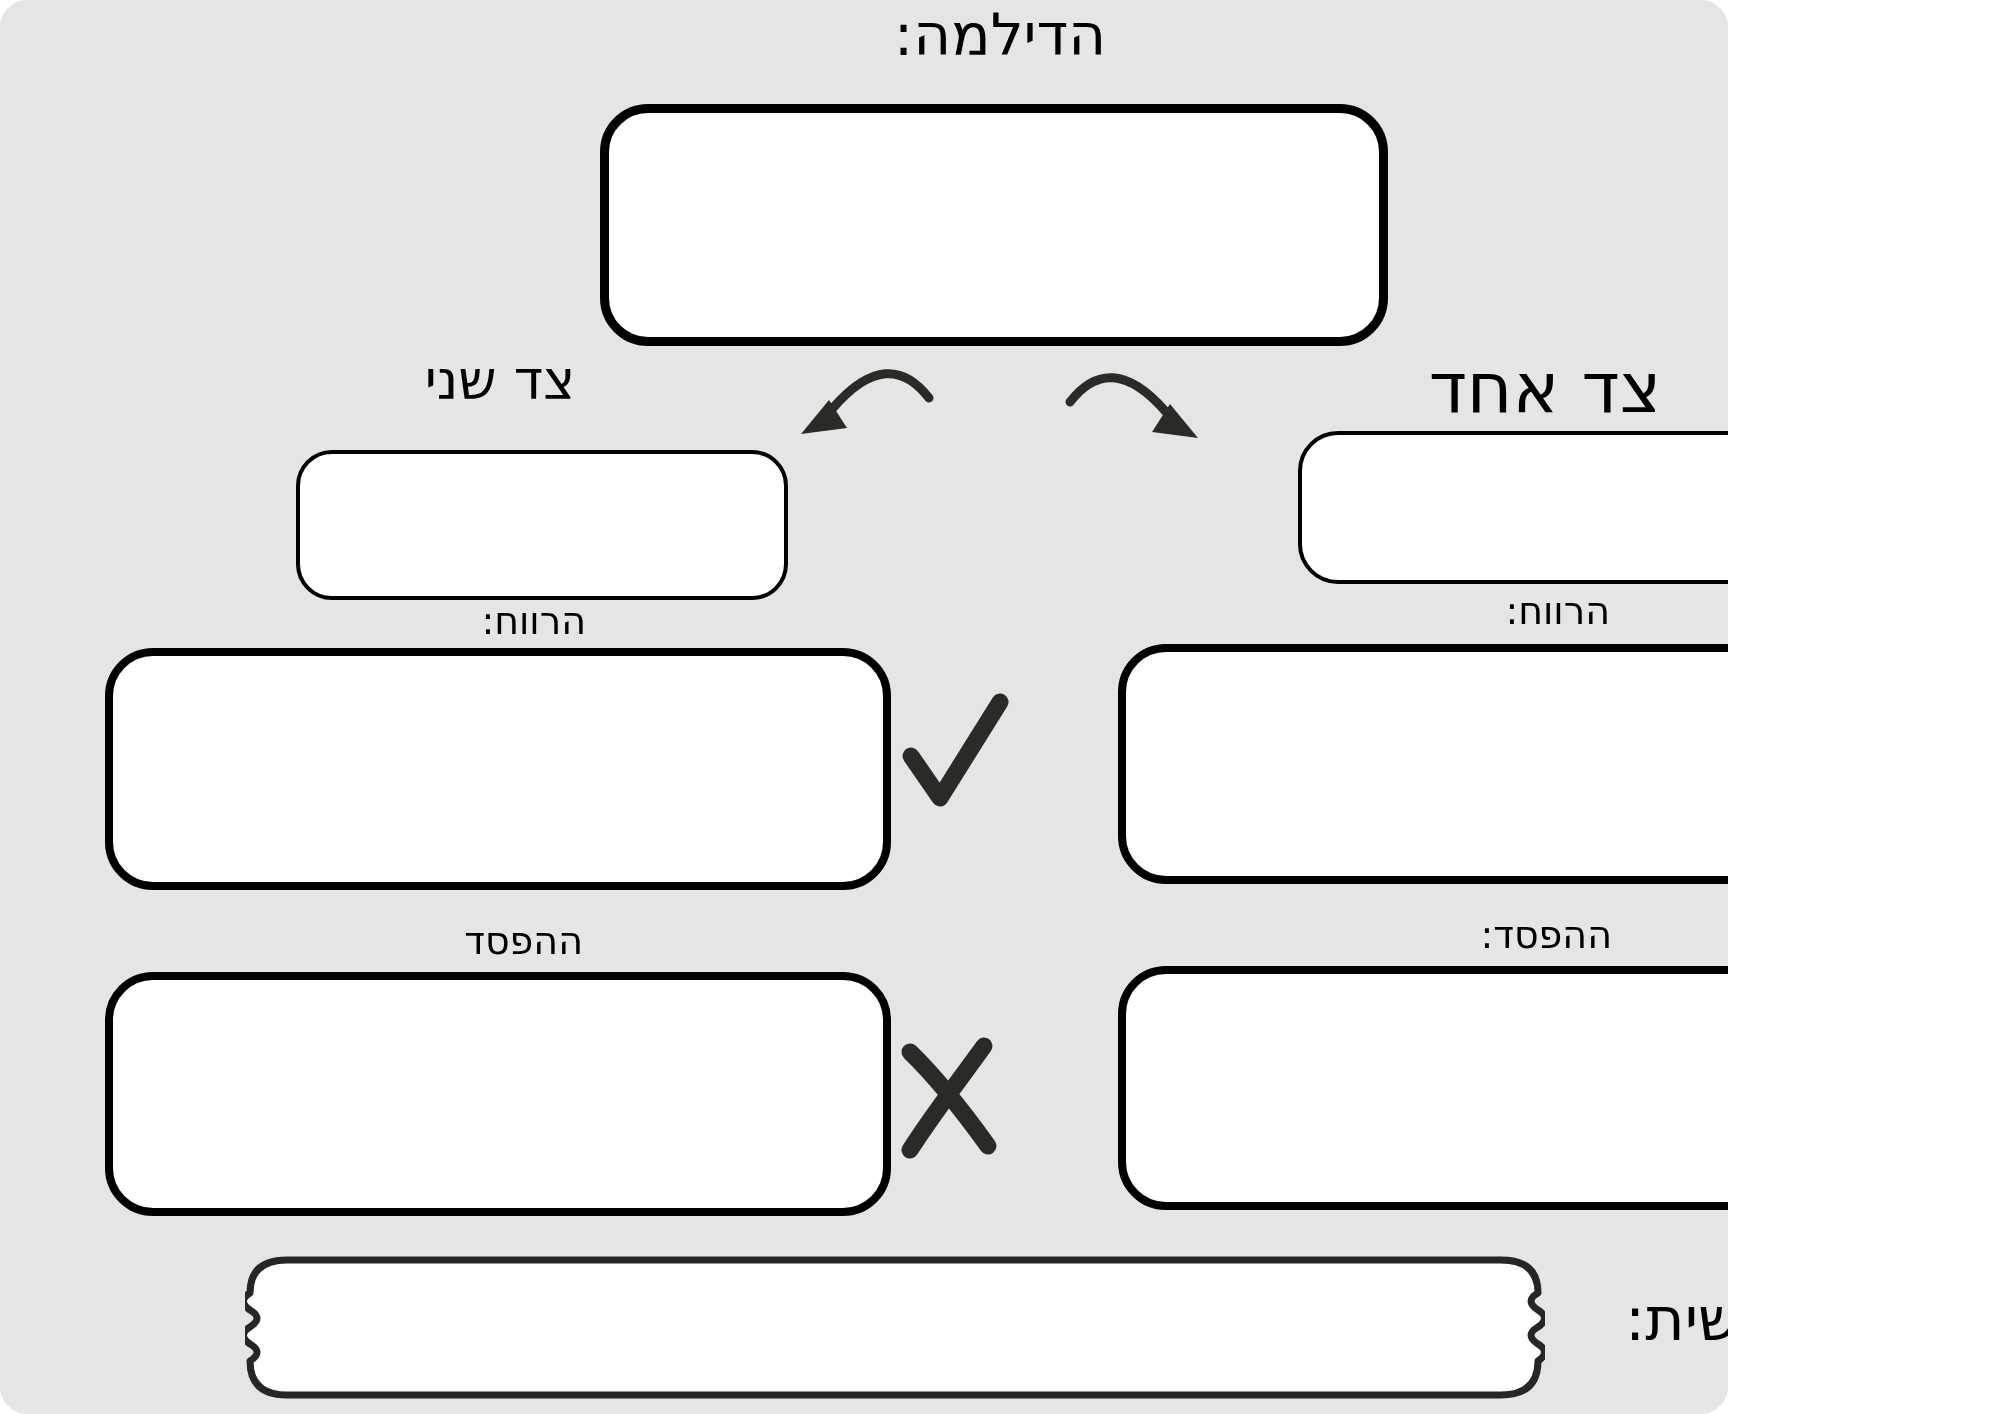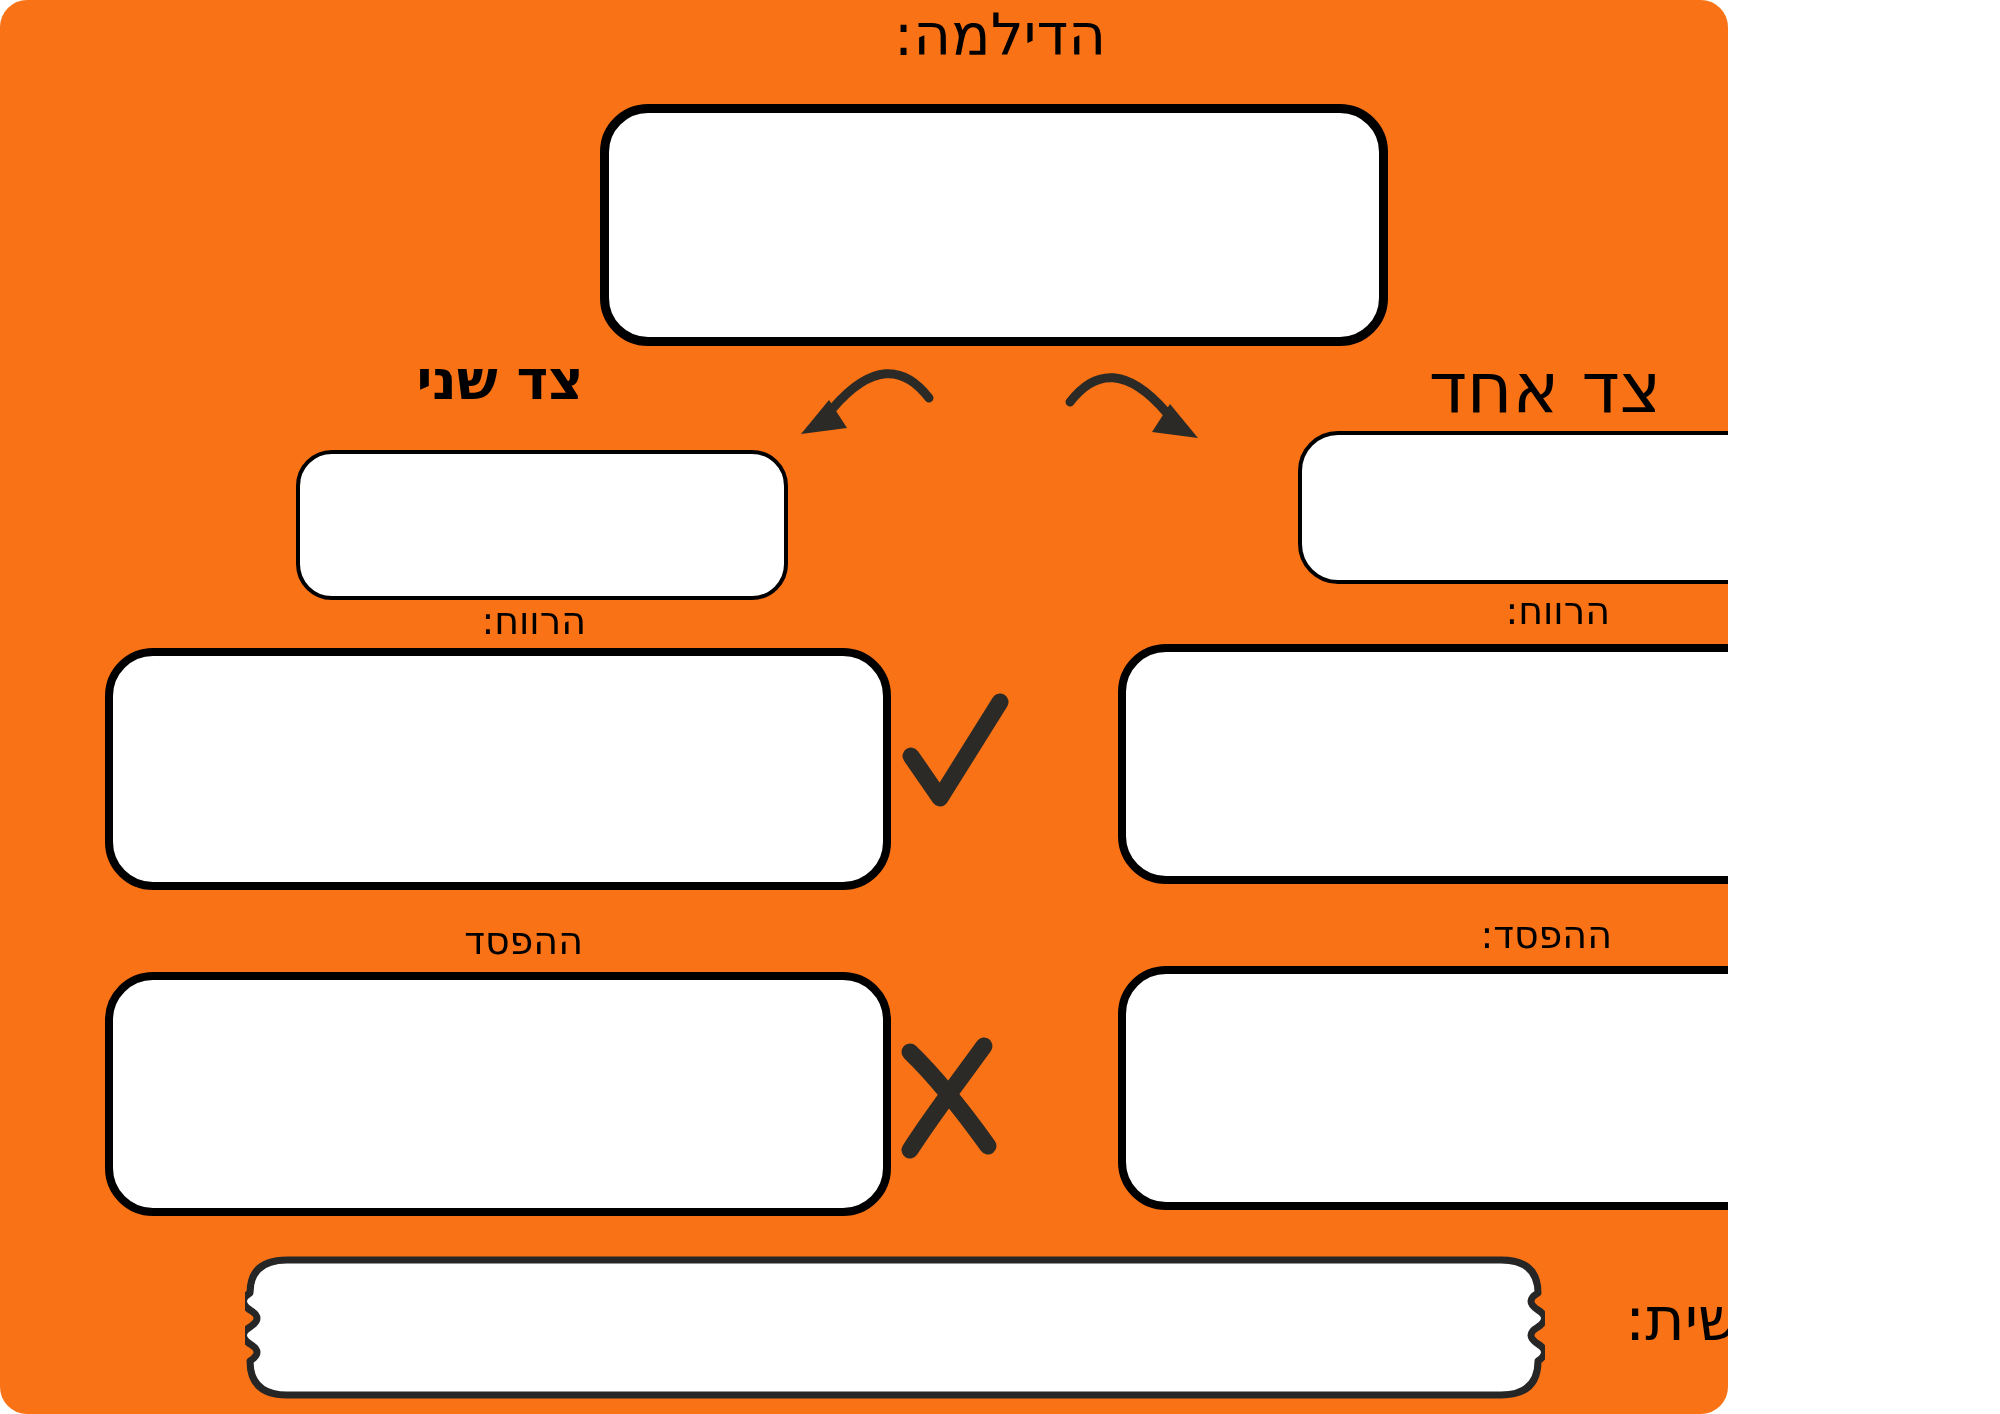--- a/index.html
+++ b/index.html
@@ -1,19 +1,19 @@
 <!DOCTYPE html>
 <html lang="he"><head>
 <meta charset="utf-8">
 <style>
   html,body{margin:0;padding:0;background:#ffffff;}
   .canvas{
     position:relative;
     width:1728px;height:1414px;
-    background:#f97316;
+    background:#e5e5e5;
     overflow:hidden;
     font-family:"DejaVu Sans", sans-serif;
     color:#000;
     border-radius:27px;
   }
   .fieldbox{
     position:absolute;
     background:#ffffff;
     border-style:solid;
     border-color:#000;
@@ -28,21 +28,21 @@
   #loss-box-right{left:1118px;top:966px;width:784px;height:244px;border-width:8px;border-radius:48px;}
 
   .lbl{
     position:absolute;
     direction:rtl;
     white-space:nowrap;
     color:#000;
     line-height:1.15;
   }
   #page-title{left:0;top:2px;width:2000px;text-align:center;font-size:58px;}
-  #side-heading-left{left:300px;top:350px;width:400px;text-align:center;font-size:54px;font-weight:bold;}
+  #side-heading-left{left:300px;top:350px;width:400px;text-align:center;font-size:54px;}
   #side-heading-right{left:1345px;top:348px;width:400px;text-align:center;font-size:70px;}
   #gain-label-left{right:1142px;top:600px;font-size:38px;}
   #gain-label-right{right:118px;top:590px;font-size:38px;}
   #loss-label-left{right:1145px;top:920px;font-size:38px;}
   #loss-label-right{right:116px;top:914px;font-size:38px;margin-left:36px;}
   #decision-label{left:1625px;top:1285px;font-size:60px;text-align:right;}
 
   .icon{position:absolute;display:block;line-height:0;}
   #arrow-left-wrap{left:795px;top:362px;}
   #arrow-right-wrap{left:1062px;top:366px;}

